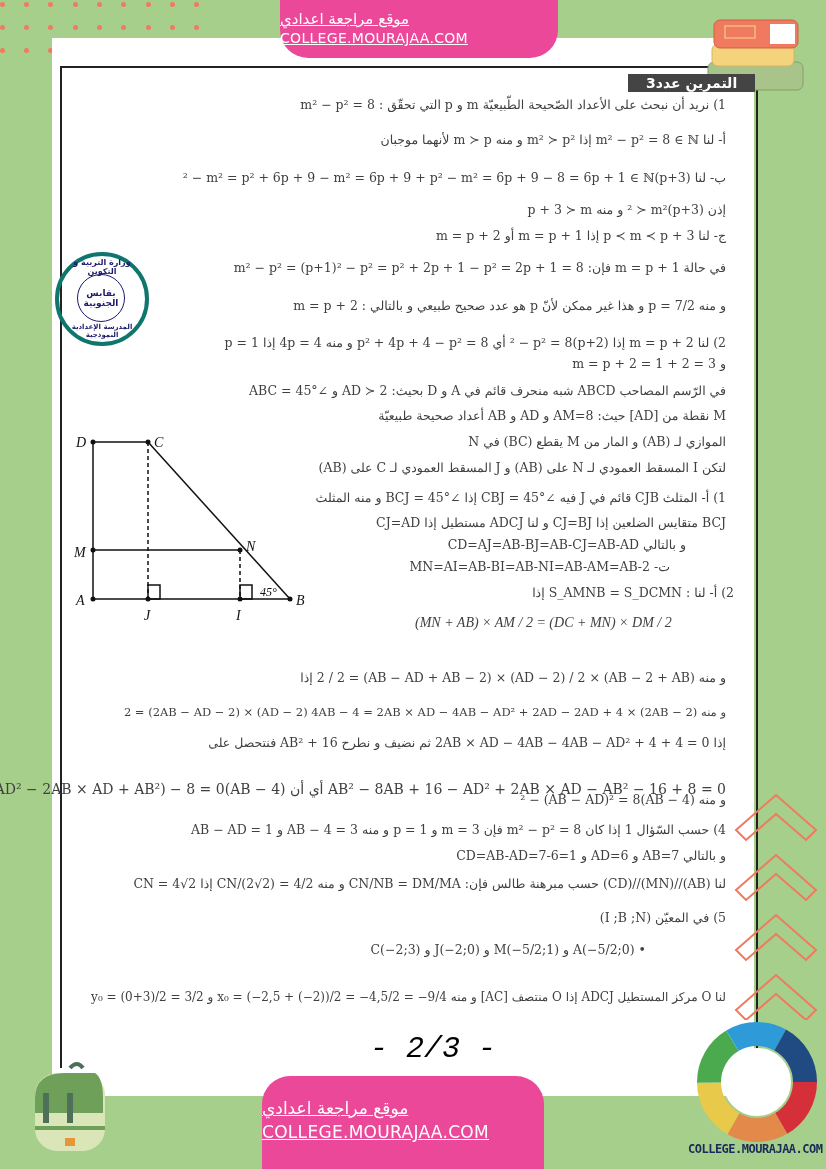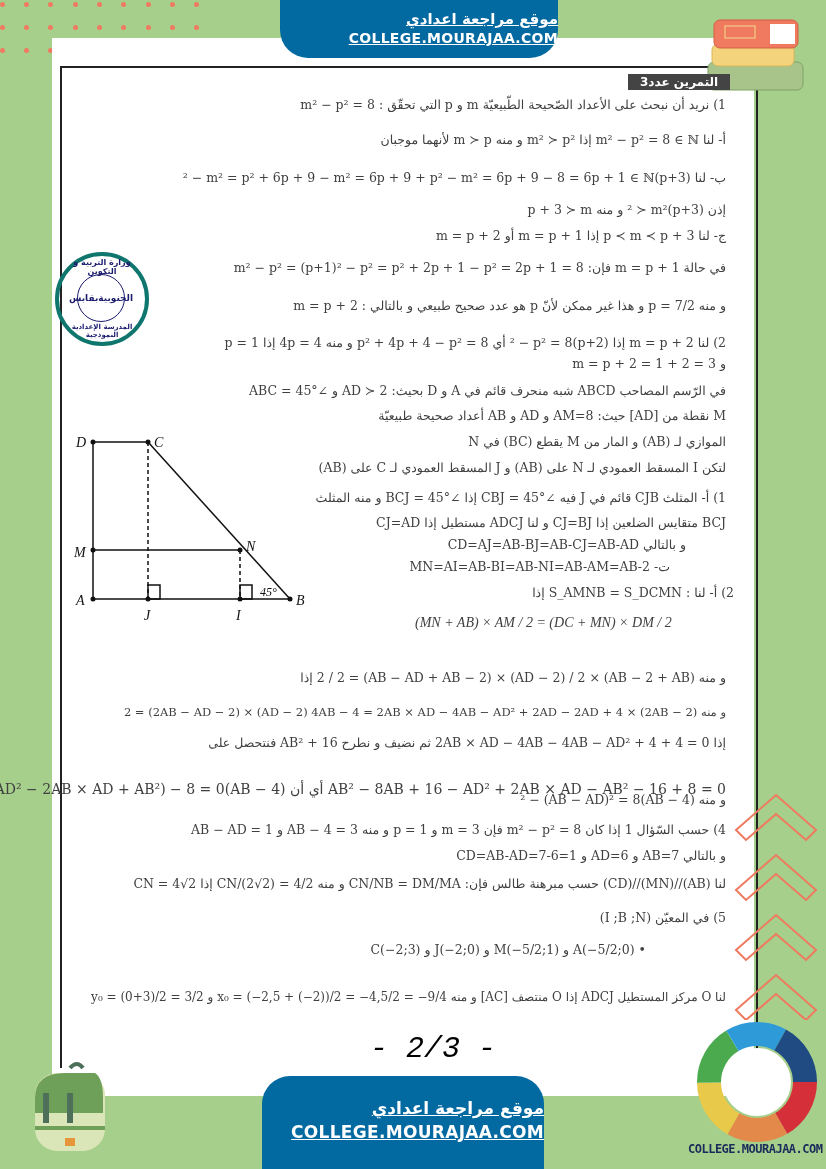--- a/index.html
+++ b/index.html
@@ -1,35 +1,35 @@
 <!DOCTYPE html>
 <html><head>
 <meta charset="utf-8">
 <style>
   html,body{margin:0;padding:0;}
   body{width:826px;height:1169px;position:relative;overflow:hidden;background:#a6cf8b;font-family:"DejaVu Serif",serif;}
   .dots{position:absolute;left:0;top:0;width:200px;height:56px;}
   .dot{position:absolute;width:5px;height:5px;border-radius:50%;background:#ef7a5f;}
   .paper{position:absolute;left:52px;top:38px;width:702px;height:1058px;background:#fff;}
   .page-frame{position:absolute;left:60px;top:66px;width:694px;height:1000px;border-left:2px solid #222;border-right:2px solid #222;border-top:2px solid #222;}
-  .banner{position:absolute;background:#0369a1;color:#fff;text-align:right;font-family:"DejaVu Sans",sans-serif;font-weight:bold;}
+  .banner{position:absolute;background:#ec4899;color:#fff;text-align:left;font-family:"DejaVu Sans",sans-serif;font-weight:normal;}
   .banner-top{left:280px;top:0;width:278px;height:58px;border-radius:0 0 28px 28px;}
   .banner-bottom{left:262px;top:1076px;width:282px;height:93px;border-radius:28px 28px 0 0;}
   .banner .ar{display:block;text-decoration:underline;}
   .banner .en{display:block;text-decoration:underline;letter-spacing:0.3px;}
   .banner-top .ar{font-size:15px;margin-top:10px;}
   .banner-top .en{font-size:14px;margin-top:2px;}
   .banner-bottom .ar{font-size:17px;margin-top:22px;}
   .banner-bottom .en{font-size:17px;margin-top:4px;}
   .line{position:absolute;font-size:12.5px;color:#404040;white-space:nowrap;}
   .rtl{direction:rtl;}
   .math{font-style:italic;font-family:"Liberation Serif",serif;font-size:15px;}
-  .title-box{position:absolute;left:628px;top:74px;background:#444;color:#fff;font-size:12px;padding:1px 12px;font-weight:bold;font-family:"DejaVu Sans",sans-serif;}
+  .title-box{position:absolute;left:628px;top:74px;background:#444;color:#fff;font-size:14px;padding:1px 18px;font-weight:bold;font-family:"DejaVu Sans",sans-serif;}
   .stamp{position:absolute;left:55px;top:252px;width:86px;height:86px;border-radius:50%;border:4px solid #0f766e;color:#1b1b6e;font-size:8px;text-align:center;font-family:"DejaVu Sans",sans-serif;}
-  .stamp .inner{position:absolute;left:18px;top:18px;width:46px;height:46px;border-radius:50%;border:1.5px solid #1b1b6e;display:flex;flex-direction:row;align-items:center;justify-content:center;font-weight:bold;font-size:9px;}
+  .stamp .inner{position:absolute;left:18px;top:18px;width:46px;height:46px;border-radius:50%;border:1.5px solid #1b1b6e;display:flex;flex-direction:column;align-items:center;justify-content:center;font-weight:bold;font-size:9px;}
   .stamp .outer{position:absolute;top:2px;left:0;width:100%;font-size:8px;font-weight:bold;}
   .stamp .outer2{position:absolute;bottom:3px;left:0;width:100%;font-size:7px;font-weight:bold;}
   .pagenum{position:absolute;left:370px;top:1032px;font-size:30px;font-style:italic;font-family:Liberation Mono, monospace;}
 </style>
 </head>
 <body>
 
 <div class="dots">
   <div class="dot" style="left:0px;top:2px"></div>
     <div class="dot" style="left:24px;top:2px"></div>

